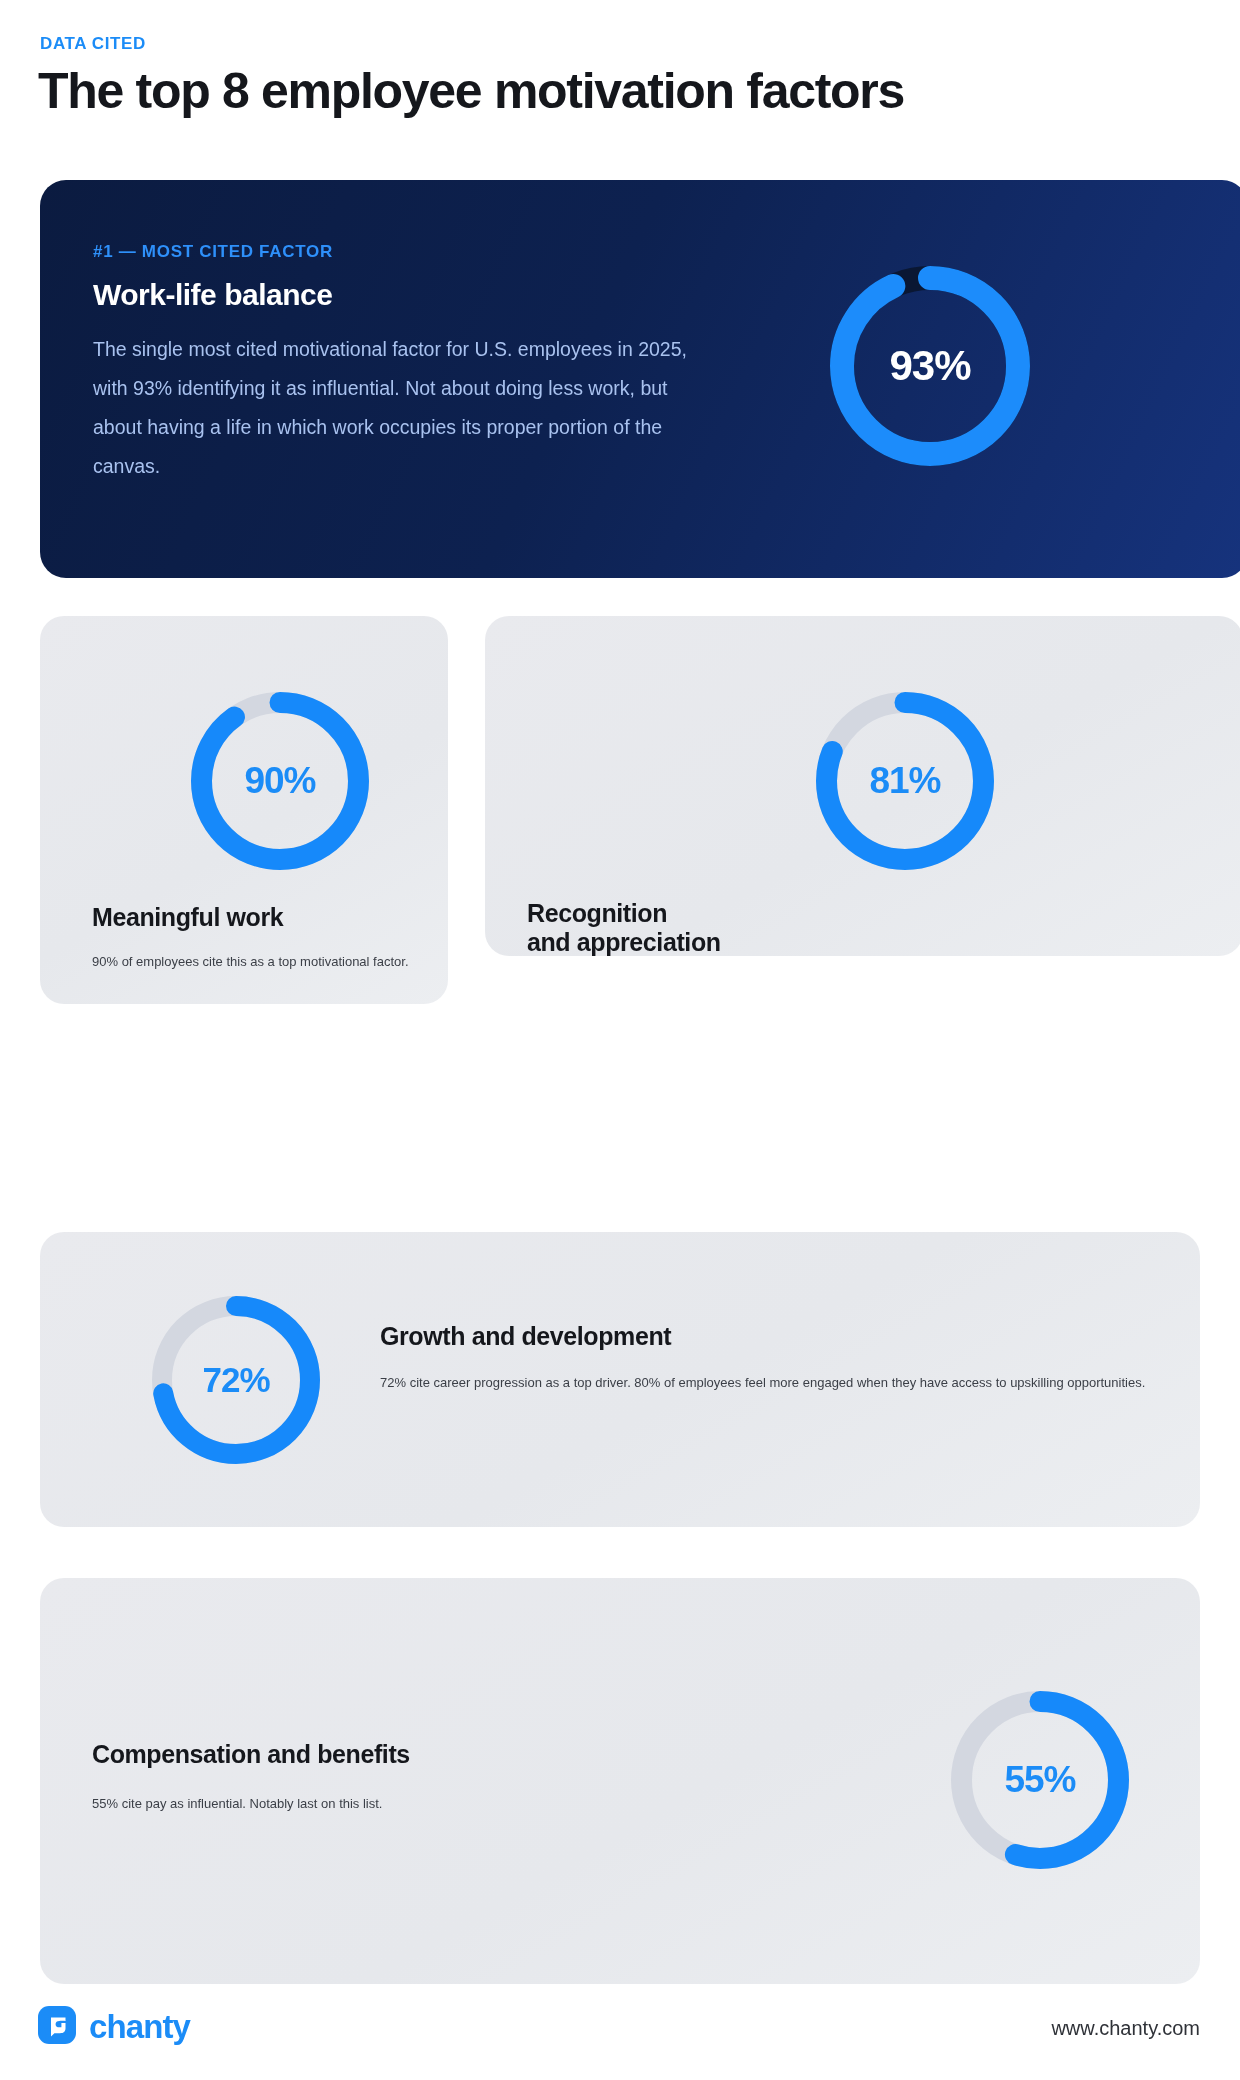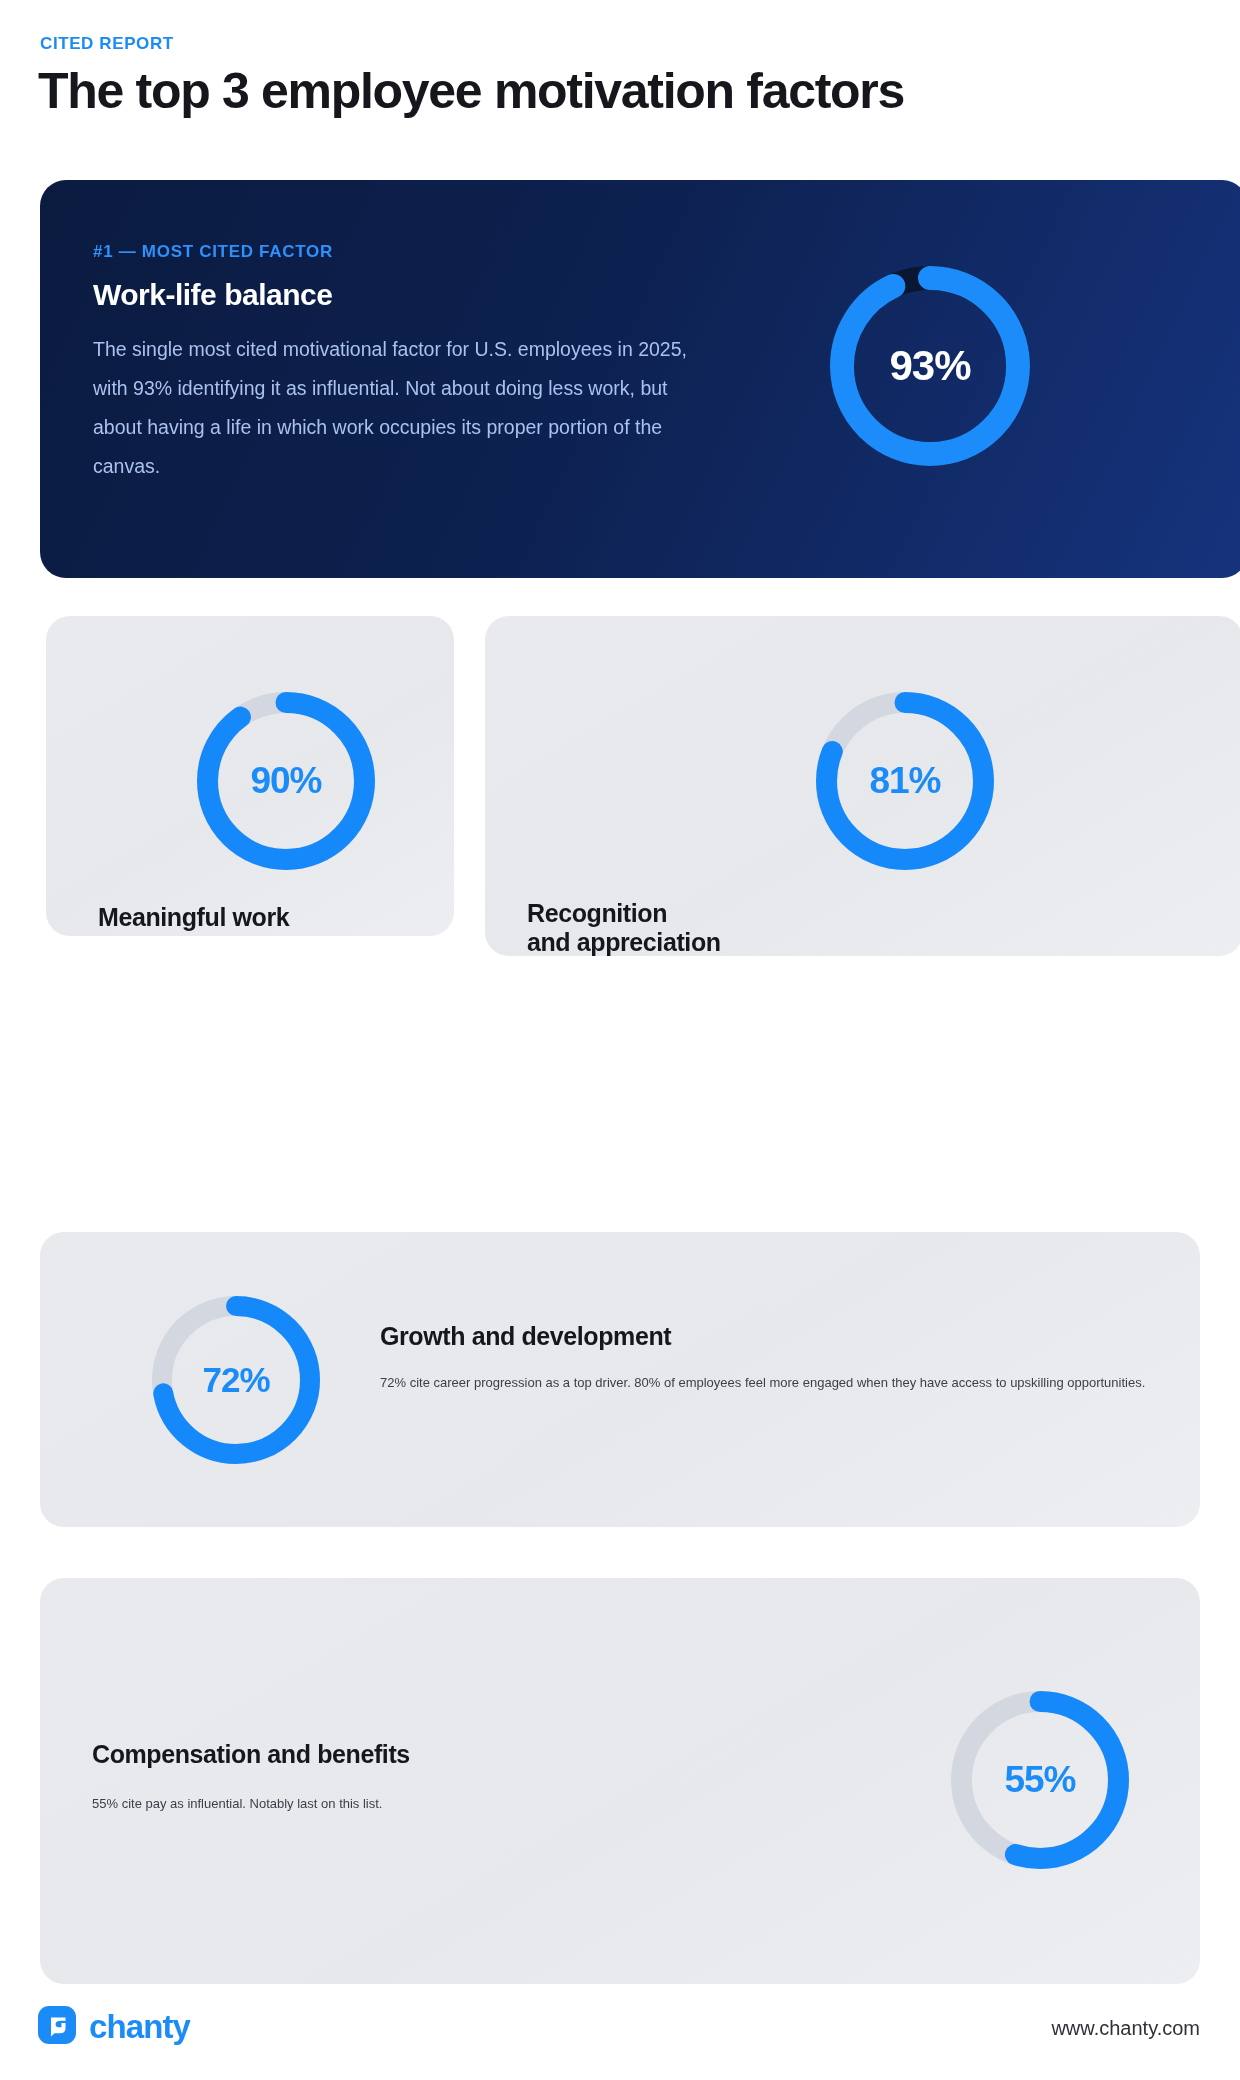--- a/index.html
+++ b/index.html
@@ -104,21 +104,21 @@
     color: #15171c;
     margin: 0;
   }
   .card-body {
     font-size: 13px;
     line-height: 33px;
     color: #3b3f47;
     margin: 0;
   }
 
-  #card-meaningful { left: 46px;  top: 616px;  width: 408px; height: 320px; text-decoration: underline; }
+  #card-meaningful { left: 40px;  top: 616px;  width: 408px; height: 388px; text-decoration: underline; }
   #card-recognition{ left: 485px; top: 616px;  width: 715px; height: 340px; padding-left: 43px; }
   #card-growth     { left: 40px;  top: 1232px; width: 1160px; height: 295px; }
   #card-compensation{left: 40px;  top: 1578px; width: 1160px; height: 406px; }
 
   .mw-ring { position: absolute; left: 240px; top: 165px; transform: translate(-50%,-50%); }
   .mw-text { position: absolute; left: 52px; top: 287px; width: 330px; }
   .mw-text .card-body { margin-top: 13px; }
 
   .rc-ring { position: absolute; left: 420px; top: 165px; transform: translate(-50%,-50%); }
   .rc-text { position: absolute; left: 42px; top: 283px; width: 330px; }
@@ -174,22 +174,22 @@
     top: 33px;
     font-size: 20px;
     color: #2f3238;
   }
 </style>
 </head>
 <body>
 
 <div class="page">
 
-  <div class="eyebrow">CITED REPORT</div>
-  <h1 class="headline">The top 3 employee motivation factors</h1>
+  <div class="eyebrow">DATA CITED</div>
+  <h1 class="headline">The top 8 employee motivation factors</h1>
 
   <div class="hero">
     <div class="hero-text">
       <div class="hero-kicker">#1 — MOST CITED FACTOR</div>
       <div class="hero-title">Work-life balance</div>
       <p class="hero-body">The single most cited motivational factor for U.S. employees in 2025, with 93% identifying it as influential. Not about doing less work, but about having a life in which work occupies its proper portion of the canvas.</p>
     </div>
     <div class="hero-ring">
         <div class="donut" style="width: 200px; height: 200px;"><svg width="200" height="200" viewBox="0 0 200 200">
             <circle cx="100" cy="100" r="88" fill="none" stroke="#0a1733" stroke-width="24"></circle>

